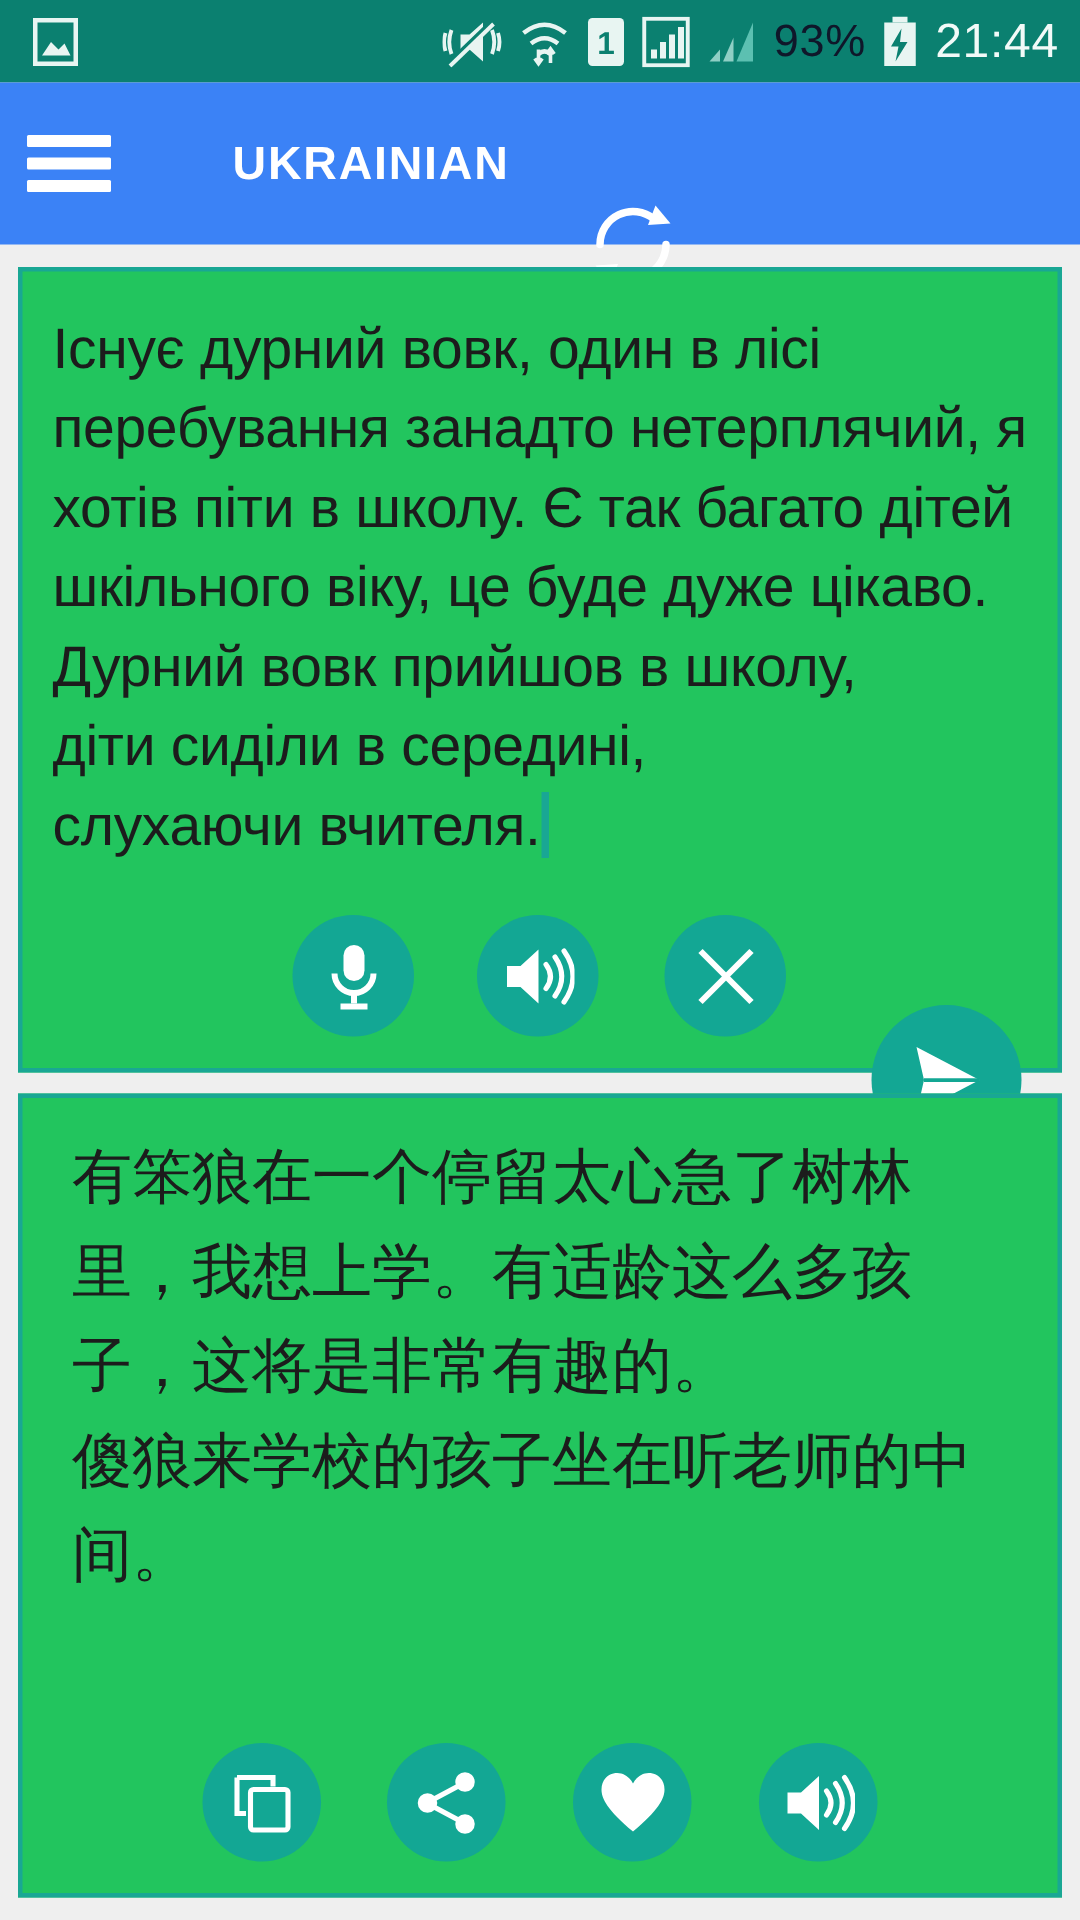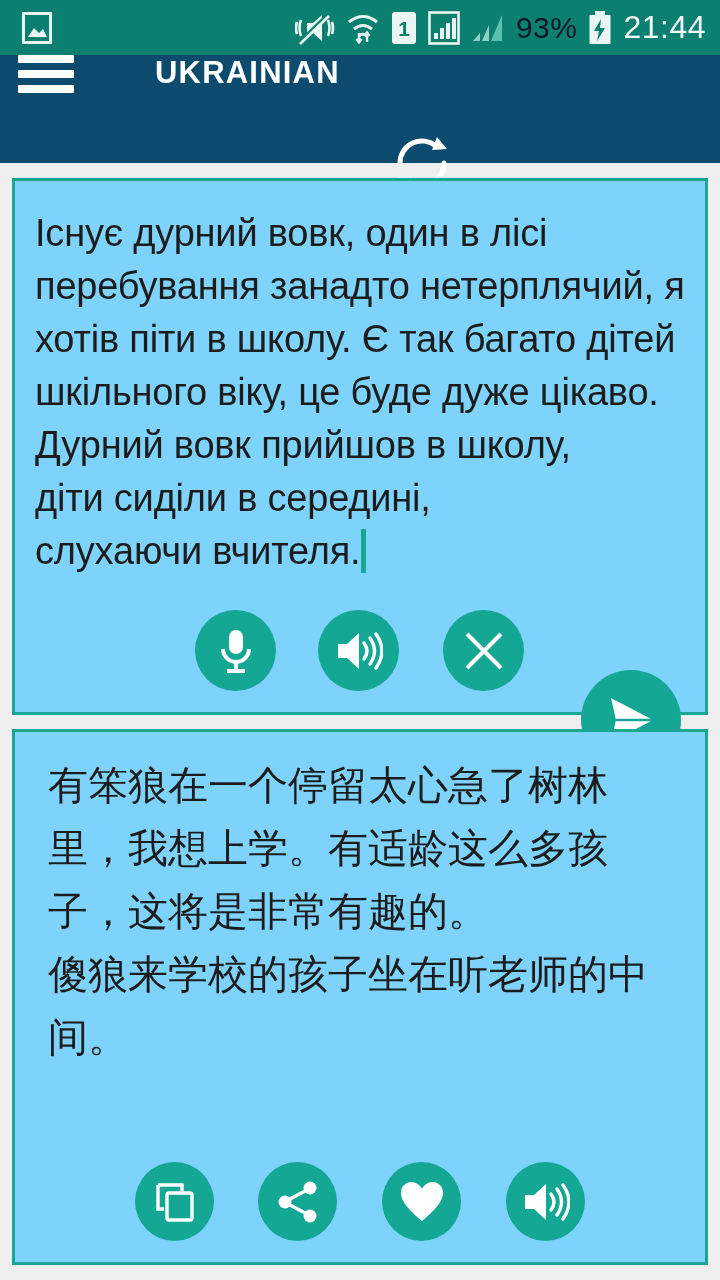--- a/index.html
+++ b/index.html
@@ -21,22 +21,22 @@
   }
   .sb-left{ display:flex; align-items:center; }
   .sb-right{ margin-left:auto; display:flex; align-items:center; gap:11px; }
   .sb-icon{ display:flex; align-items:center; justify-content:center; }
   .sb-text{ font-size:30px; letter-spacing:.5px; color:#0f172a; font-weight:400; }
   .sb-clock{ font-size:32px; color:#f2faf8; letter-spacing:.5px; }
 
   
   .appbar{
     height:108px; width:720px;
-    background:#0c4a6e;
-    display:flex; align-items:flex-start;
+    background:#3b82f6;
+    display:flex; align-items:center;
     position:relative;
   }
   .hamburger{
     width:56px; height:38px;
     margin-left:18px;
     display:flex; flex-direction:column; justify-content:space-between;
     cursor:pointer;
   }
   .hamburger span{ display:block; height:8px; background:#fff; border-radius:1px; }
   .lang{
@@ -47,21 +47,21 @@
     text-align:center;
   }
   .lang-src{ position:absolute; left:155px; width:170px; }
   .lang-dst{ position:absolute; left:505px; width:170px; }
   .swap{ position:absolute; left:388px; top:74px; width:68px; height:68px; cursor:pointer; }
 
   
   .card{
     position:absolute;
     left:12px; right:12px;
-    background:#7dd3fc;
+    background:#22c55e;
     border:3px solid #19a794;
   }
   #card-source{ top:178px; height:537px; }
   #card-target{ top:729px; height:536px; }
 
   .src-text{
     padding:26px 16px 0 20px;
     font-size:38px;
     line-height:53px;
     color:#1c1c1c;

